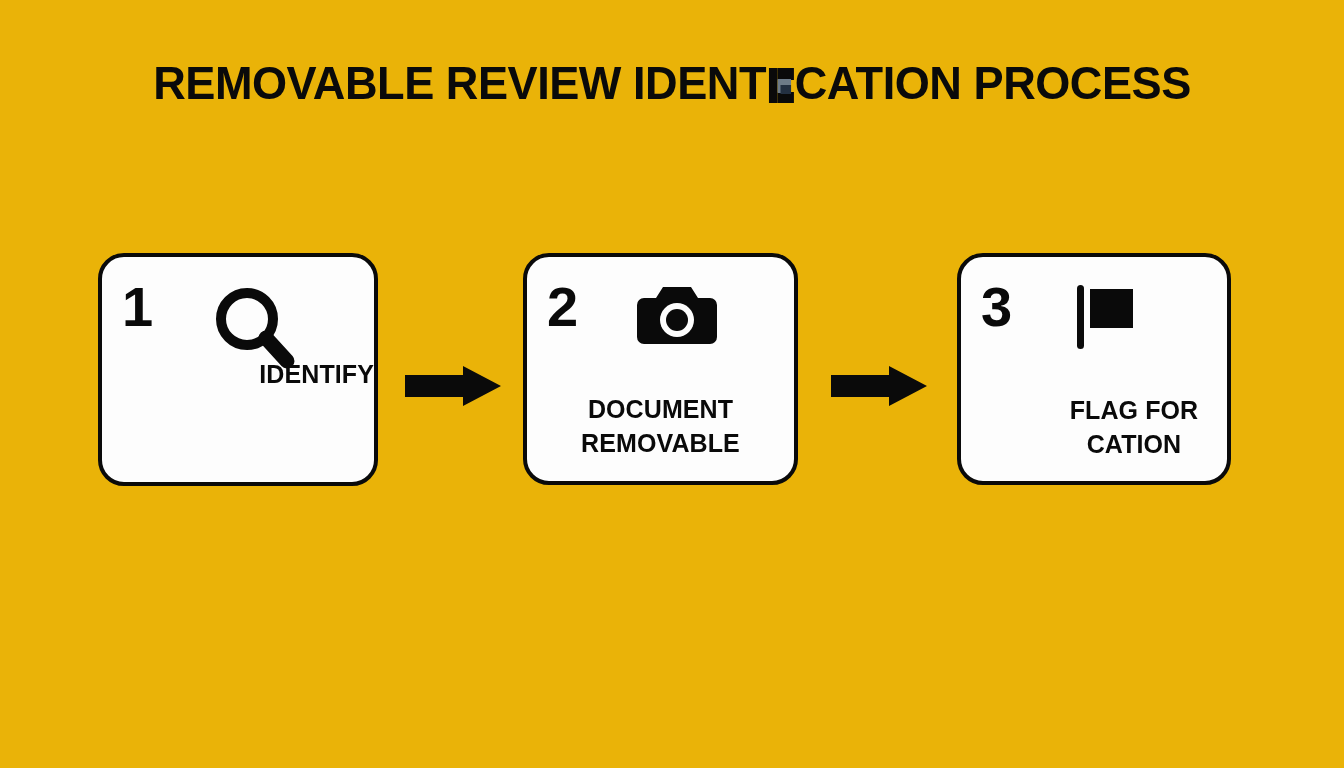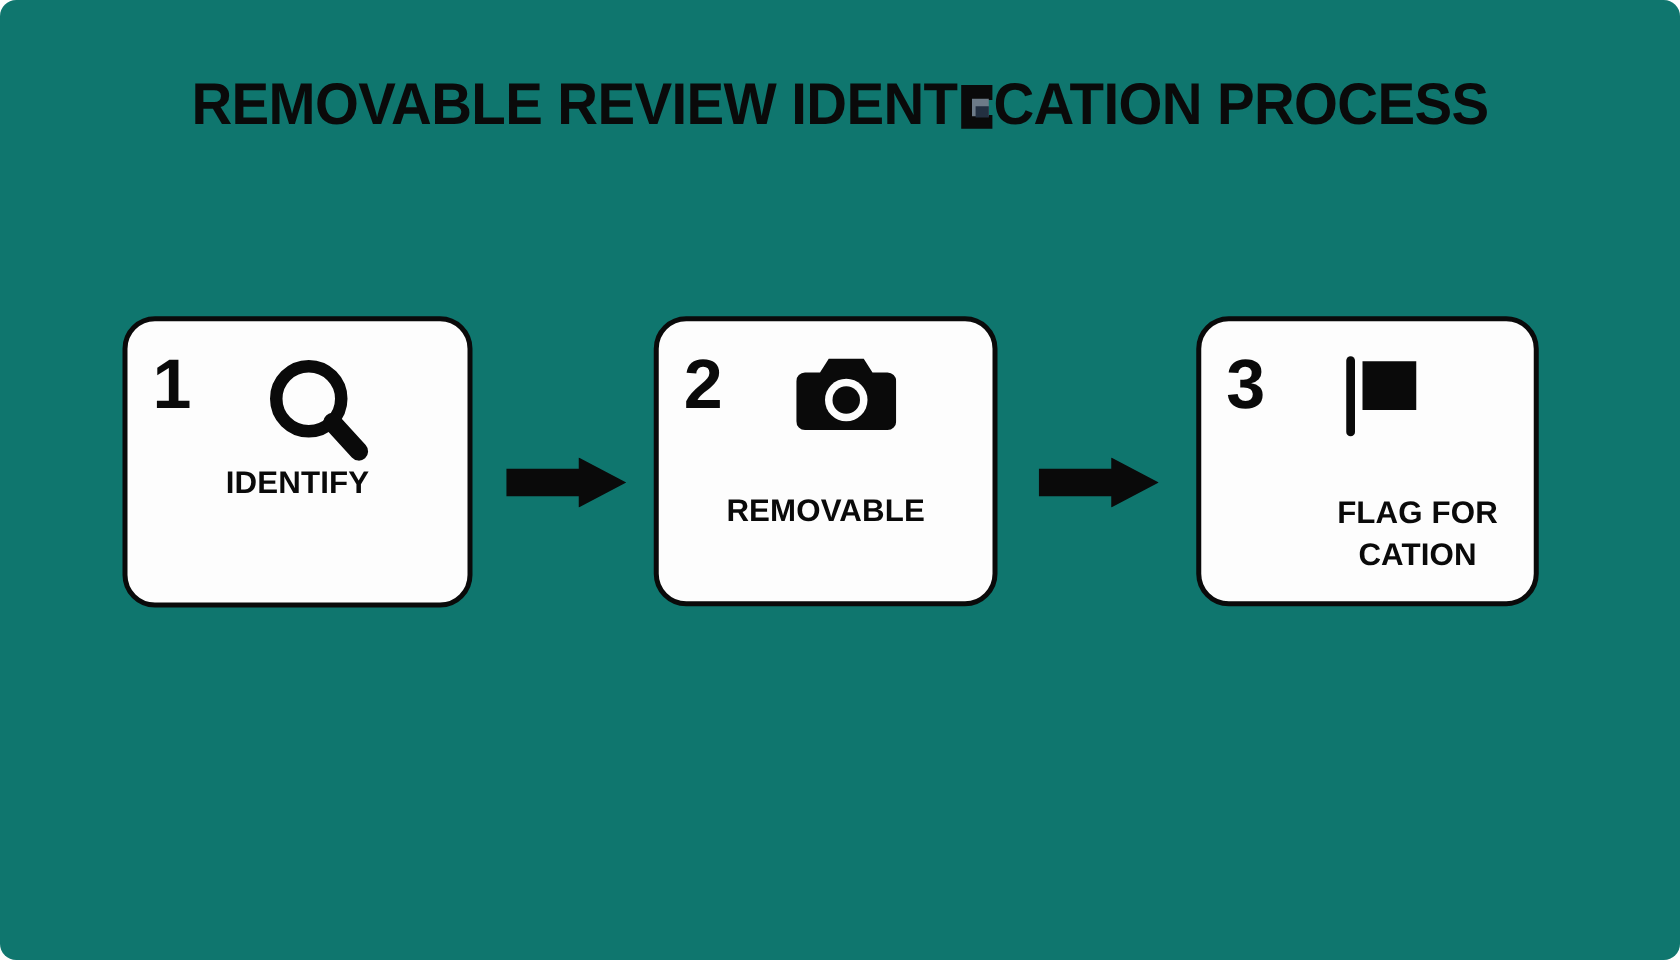--- a/index.html
+++ b/index.html
@@ -11,22 +11,21 @@
     height: 768px;
     background: #fdfdfd;
     font-family: "Liberation Sans", sans-serif;
     overflow: hidden;
     position: relative;
   }
 
   .slide {
     position: absolute;
     inset: 0;
-    background: #0f766e;
-    border-radius: 13px;
+    background: #eab308;
   }
 
   
   .title {
     position: absolute;
     top: 55px;
     left: 0;
     width: 1344px;
     text-align: center;
     font-size: 47px;
@@ -131,21 +130,21 @@
     position: absolute;
     left: 0;
     width: 100%;
     text-align: center;
     font-size: 25px;
     font-weight: 700;
     line-height: 34px;
     letter-spacing: 0.1px;
     color: #0a0a0a;
   }
-  .card-1 .card-label { top: 112px; }
+  .card-1 .card-label { top: 100px; text-align: right; }
   .card-2 .card-label { top: 135px; }
   .card-3 .card-label { top: 136px; margin-left: 40px; }
 
   
   .arrow {
     position: absolute;
     top: 113px;
     width: 96px;
     height: 40px;
   }
@@ -185,20 +184,21 @@
     <div class="card card-2">
       <div class="card-num">2</div>
       <div class="card-icon">
         <svg width="80" height="70" viewBox="0 0 80 70" aria-hidden="true">
           <path d="M26 6 h28 l7 11 h12 a7 7 0 0 1 7 7 v32 a7 7 0 0 1 -7 7 h-66 a7 7 0 0 1 -7 -7 v-32 a7 7 0 0 1 7 -7 h12 z" fill="#0a0a0a"></path>
           <circle cx="40" cy="39" r="17" fill="#fdfdfd"></circle>
           <circle cx="40" cy="39" r="11" fill="#0a0a0a"></circle>
         </svg>
       </div>
       <div class="card-label">
+        <div>DOCUMENT</div>
         <div>REMOVABLE</div>
       </div>
     </div>
 
     <div class="arrow arrow-2">
       <svg width="96" height="40" viewBox="0 0 96 40" aria-hidden="true">
         <path d="M0 9 L58 9 L58 0 L96 20 L58 40 L58 31 L0 31 Z" fill="#0a0a0a"></path>
       </svg>
     </div>
 

